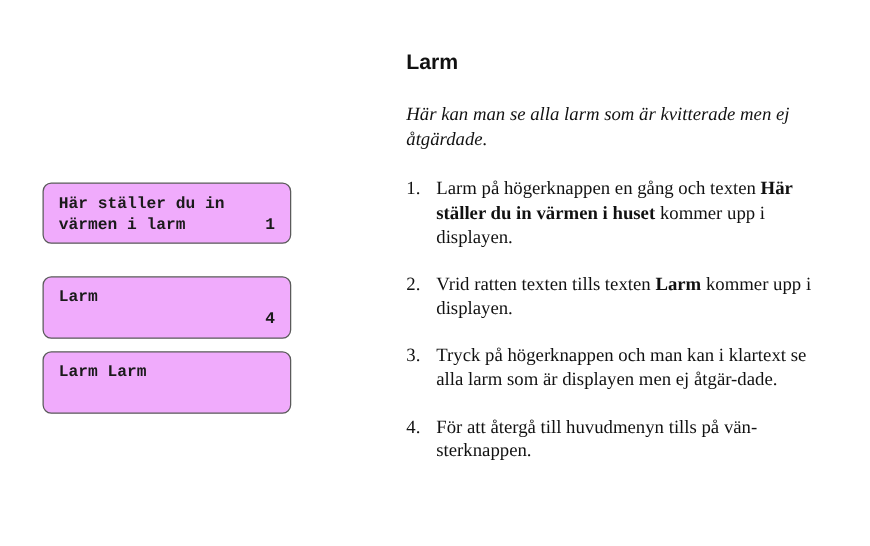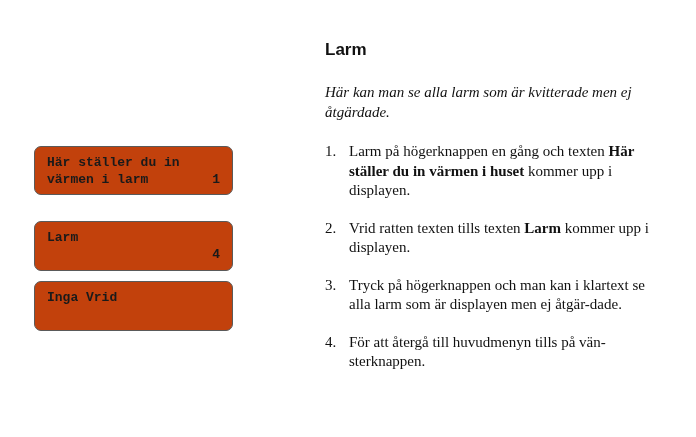--- a/index.html
+++ b/index.html
@@ -1,20 +1,20 @@
 <!DOCTYPE html>
 <html><head>
 <meta charset="utf-8">
 <style>
   html, body { margin: 0; padding: 0; background: #ffffff; }
   body { width: 696px; height: 437px; position: relative; overflow: hidden; }
   .display {
     position: absolute;
     left: 34px; width: 199px;
-    background: #c2410c;
+    background: #f0abfc;
     border: 1px solid #5a5a5a;
     border-radius: 7px;
     box-sizing: border-box;
     font-family: "Liberation Mono", "DejaVu Sans Mono", monospace;
     font-weight: bold;
     font-size: 13px;
     color: #1a1a1a;
     padding: 7px 12px 0 12px;
     line-height: 17px;
   }
@@ -56,21 +56,21 @@
     <span>Larm</span>
   </div>
   <div class="row">
     <span></span>
     <span>4</span>
   </div>
 </div>
 
 <div class="display" id="disp3">
   <div class="row">
-    <span>Inga Vrid</span>
+    <span>Larm Larm</span>
   </div>
 </div>
 
 <div class="right-col">
   <h2>Larm</h2>
   <p class="intro">Här kan man se alla larm som är kvitterade men ej åtgärdade.</p>
   <ol>
     <li>
       <span class="num">1.</span>
       <span class="txt"><span>Larm på högerknappen en gång och texten </span><b>Här ställer du in värmen i huset</b><span> kommer upp i displayen.</span></span>

